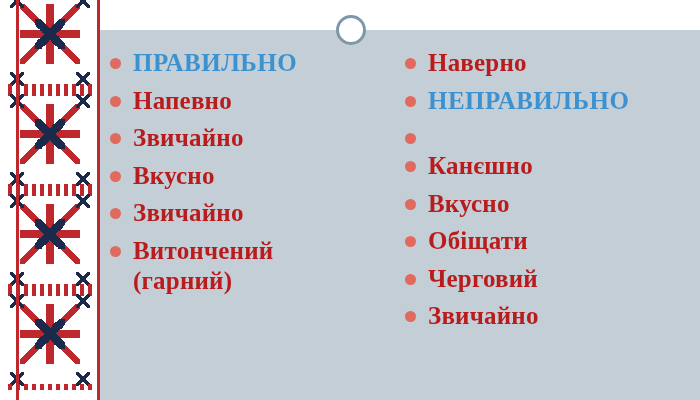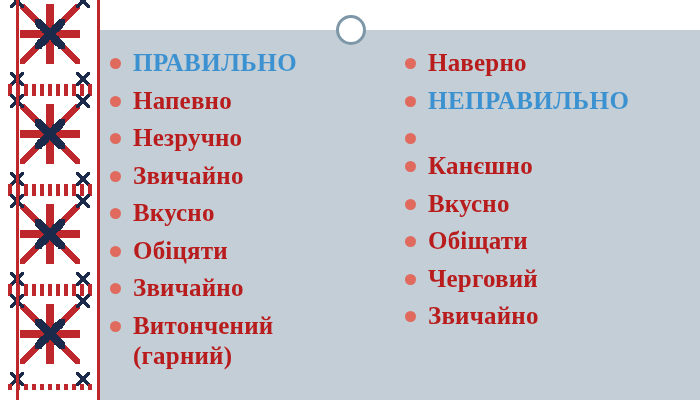--- a/index.html
+++ b/index.html
@@ -227,33 +227,25 @@
       <div class="item">
         <span class="bullet"></span>
         <span class="label heading">ПРАВИЛЬНО</span>
       </div>
       <div class="item">
         <span class="bullet"></span>
         <span class="label">Напевно</span>
       </div>
       <div class="item">
         <span class="bullet"></span>
-        <span class="label">Незручно</span>
-      </div>
-      <div class="item">
-        <span class="bullet"></span>
         <span class="label">Звичайно</span>
       </div>
       <div class="item">
         <span class="bullet"></span>
         <span class="label">Вкусно</span>
-      </div>
-      <div class="item">
-        <span class="bullet"></span>
-        <span class="label">Обіцяти</span>
       </div>
       <div class="item">
         <span class="bullet"></span>
         <span class="label">Звичайно</span>
       </div>
       <div class="item">
         <span class="bullet"></span>
         <span class="label wrap">Витончений (гарний)</span>
       </div>
     </div>

